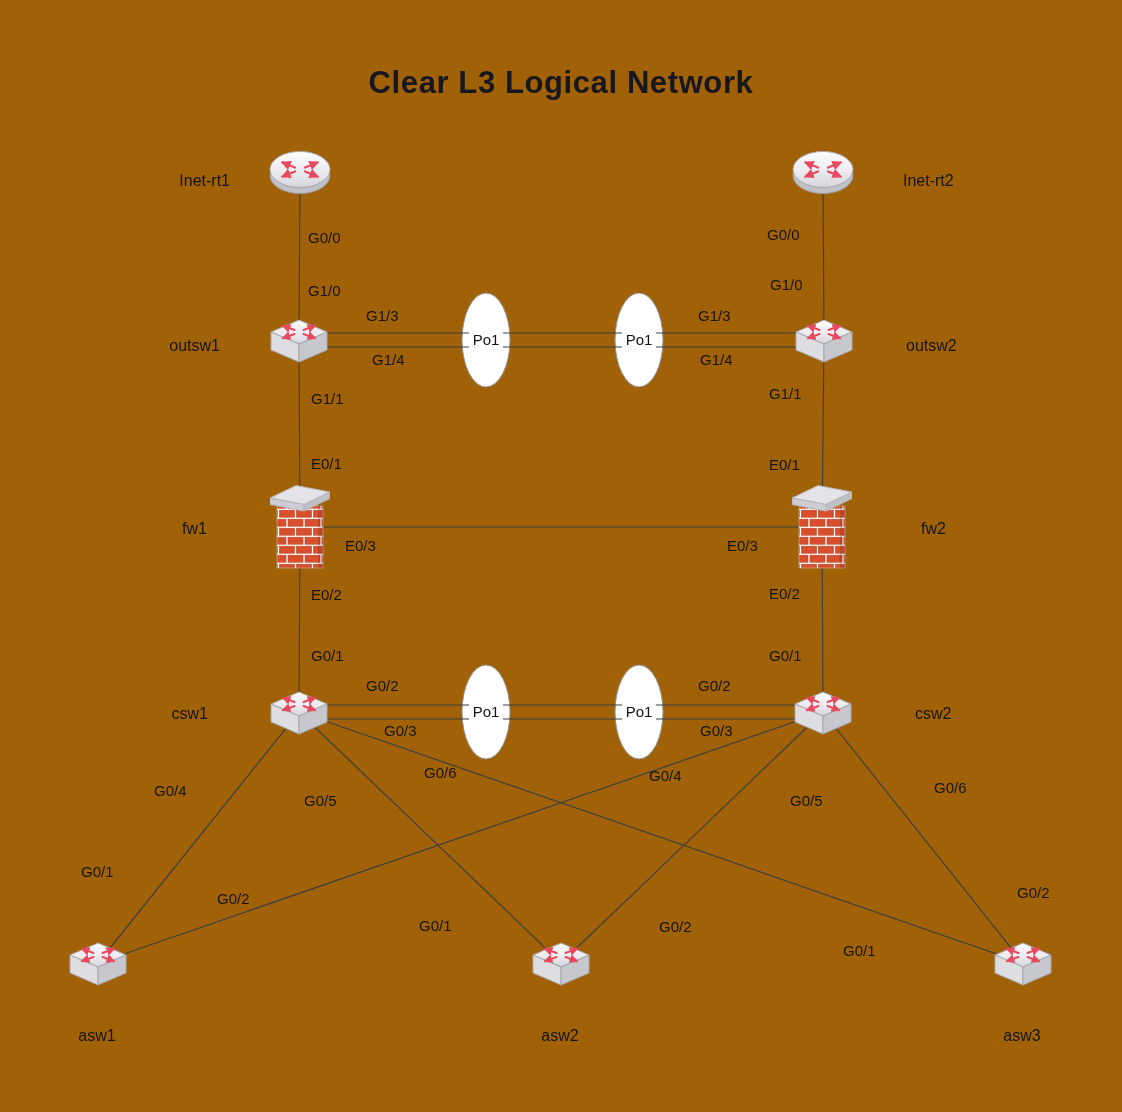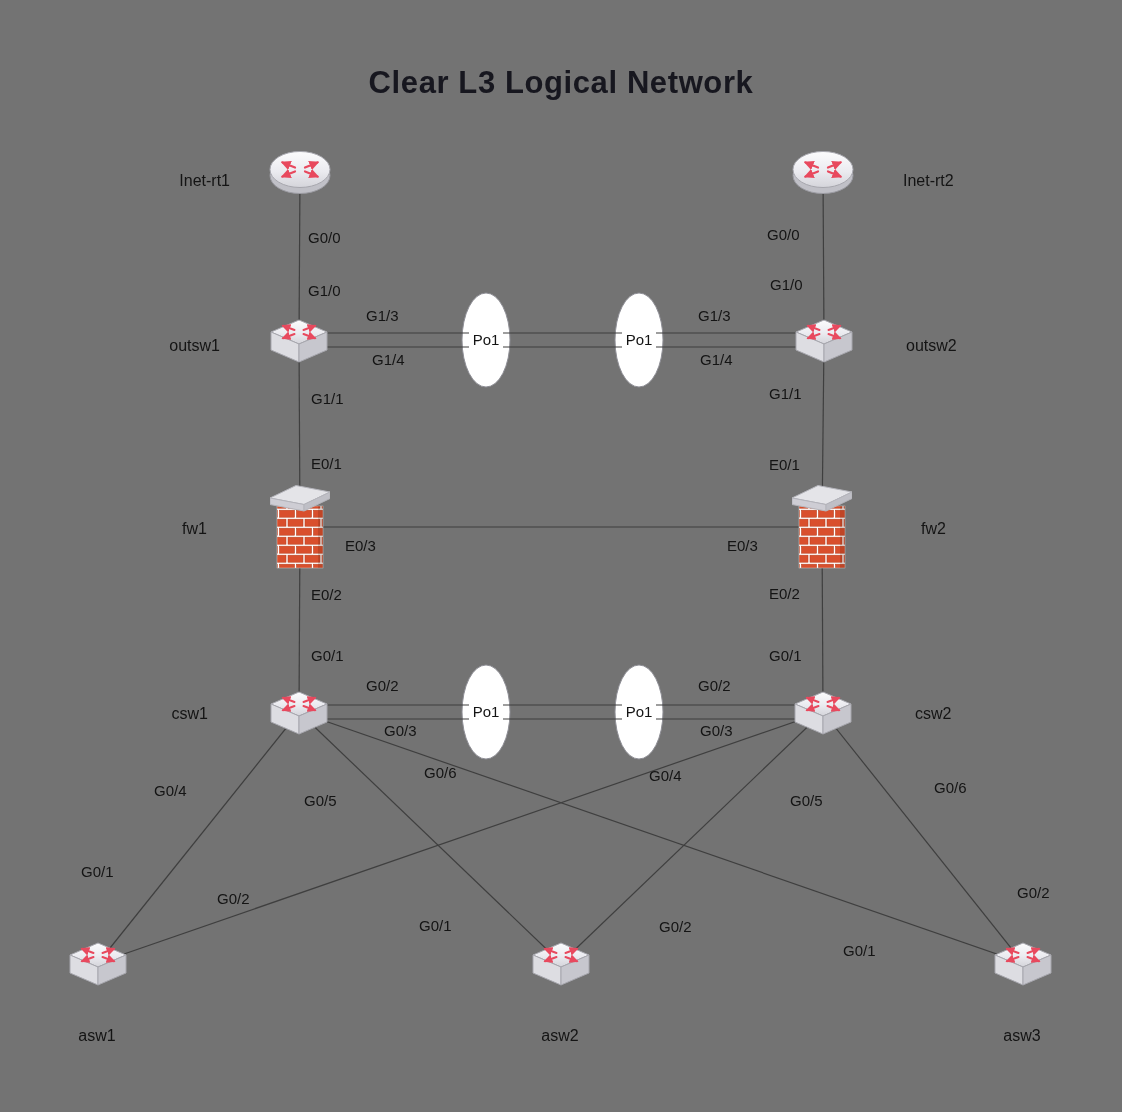--- a/index.html
+++ b/index.html
@@ -4,21 +4,21 @@
 <style>
   html, body {
     margin: 0;
     padding: 0;
     background: #ffffff;
   }
   .canvas {
     position: relative;
     width: 1122px;
     height: 1112px;
-    background: #737373;
+    background: #a16207;
     font-family: "Liberation Sans", sans-serif;
   }
   svg { display: block; }
   .title {
     font-family: "Liberation Sans", sans-serif;
     font-size: 31px;
     font-weight: 700;
     letter-spacing: 0.6px;
     fill: #17171f;
   }

